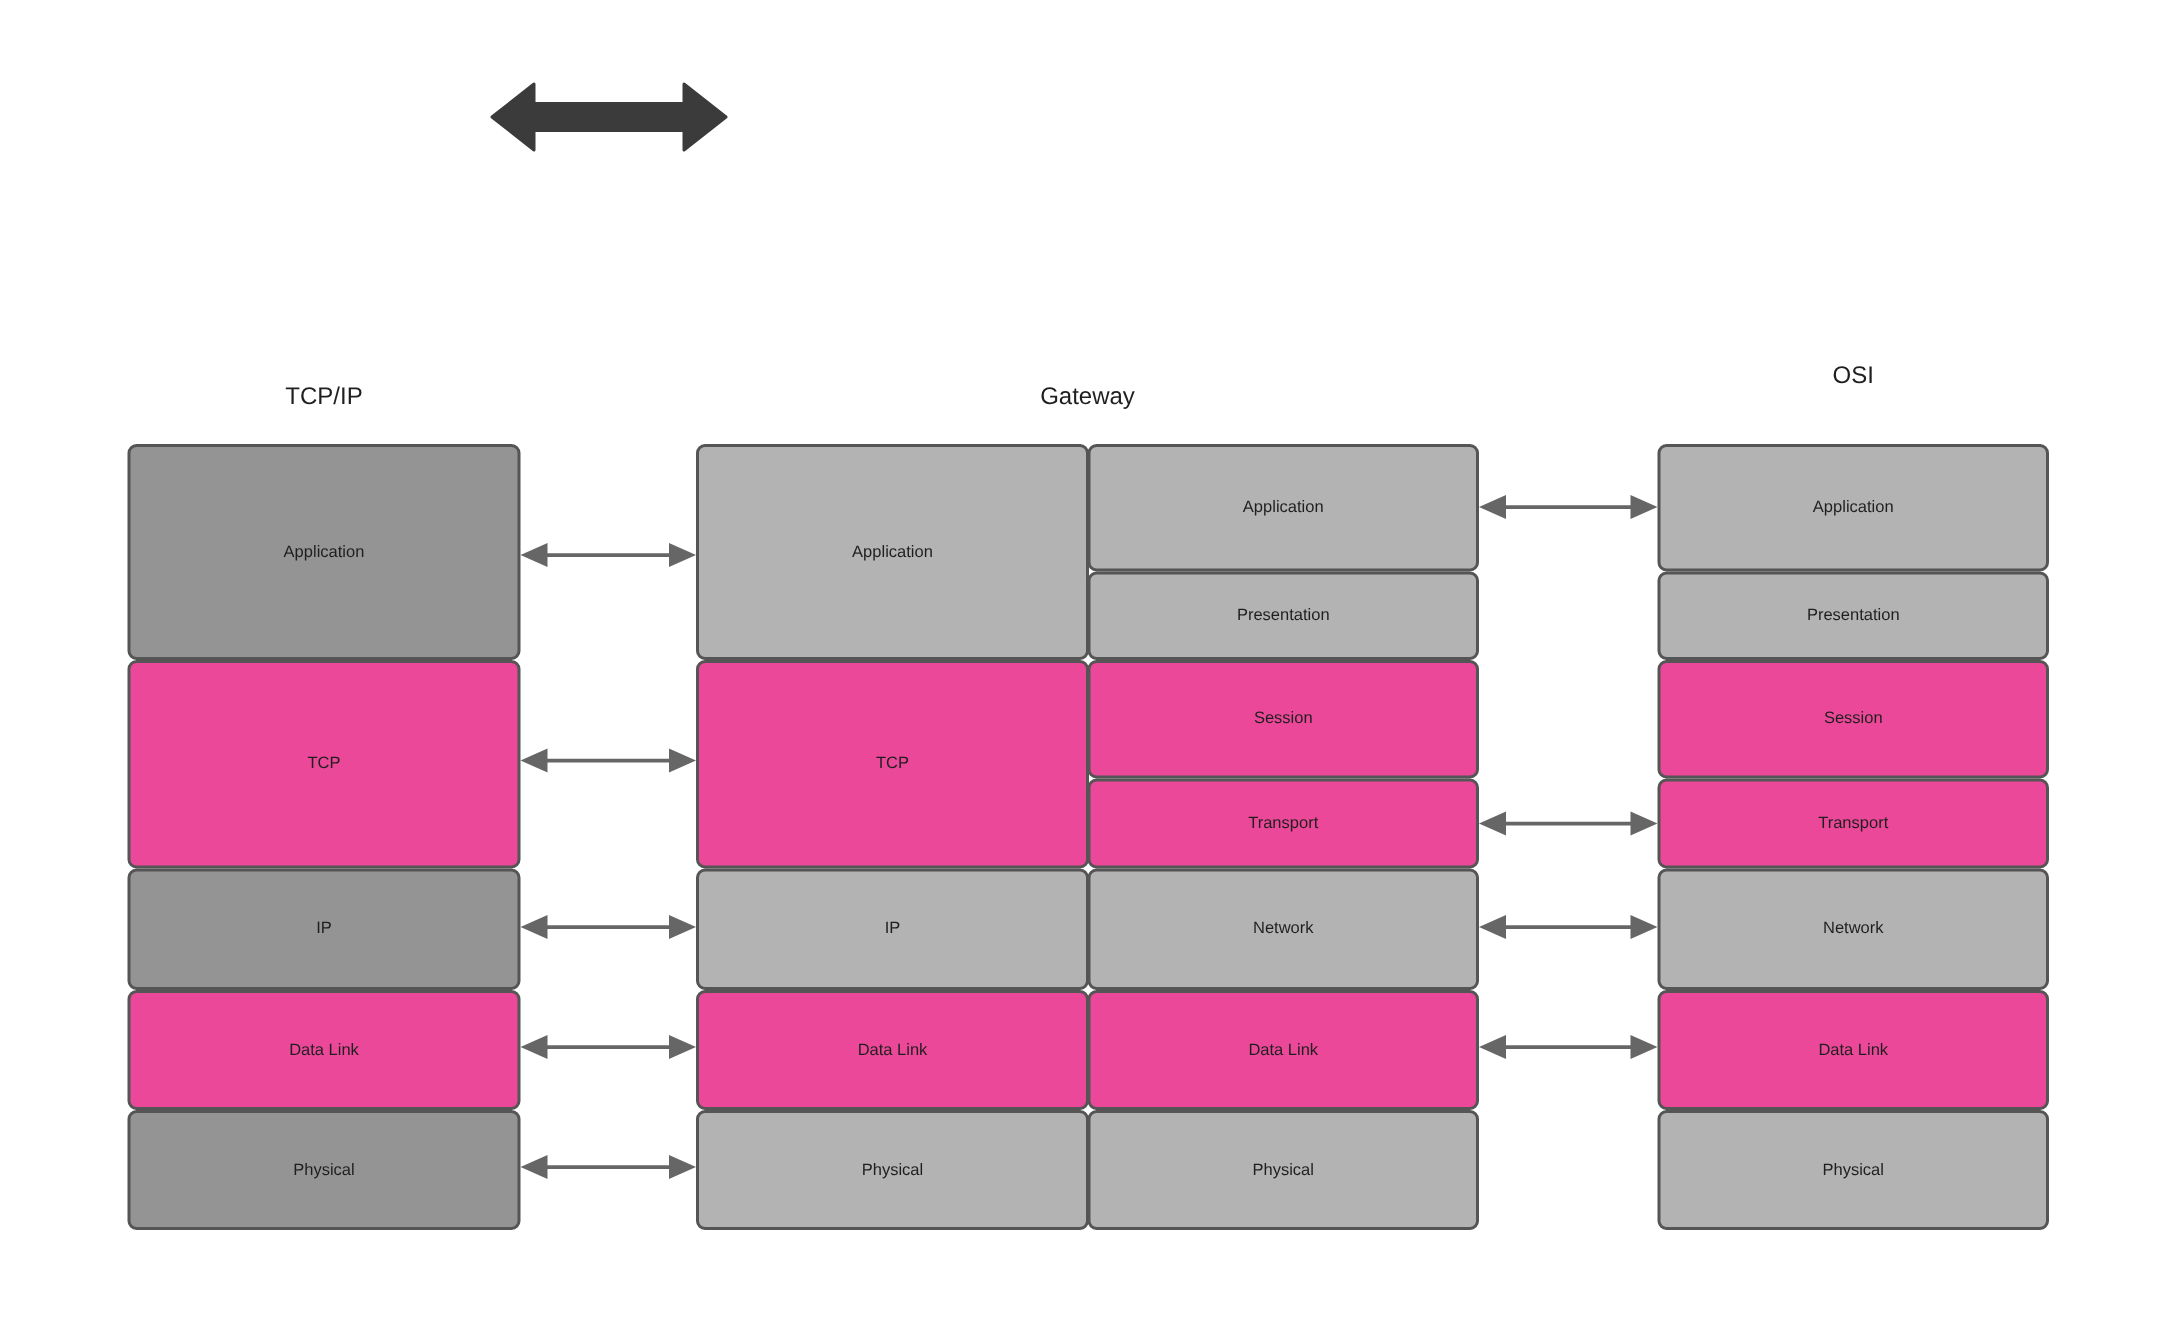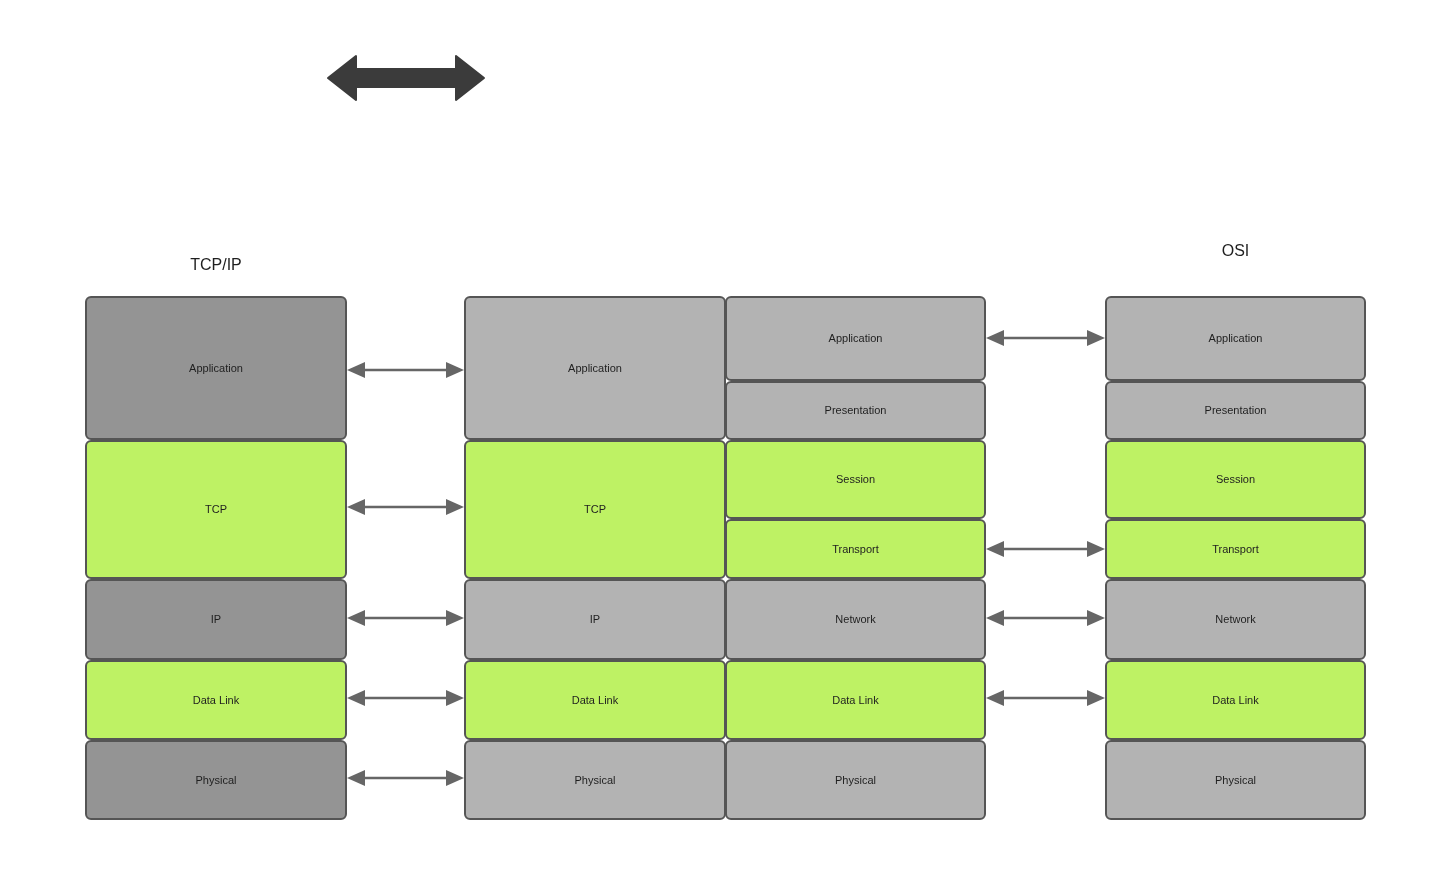--- a/index.html
+++ b/index.html
@@ -32,35 +32,36 @@
     align-items: center;
     justify-content: center;
     font-size: 11px;
     color: #1f1f1f;
     font-family: "Liberation Sans", sans-serif;
     text-align: center;
     line-height: 1.1;
   }
   .fill-dark   { background: #949494; }
   .fill-medium { background: #b3b3b3; }
-  .fill-white  { background: #bef264; }
+  .fill-white  { background: #ec4899; }
 
   .connector { position: absolute; }
   .big-arrow { position: absolute; }
 </style>
 </head>
 <body>
 
 <div id="canvas">
 
   <svg class="big-arrow" style="left:318px; top:48px;" width="176" height="60" viewBox="0 0 176 60">
     <path d="M 10 30 L 38 8 L 38 21 L 138 21 L 138 8 L 166 30 L 138 52 L 138 39 L 38 39 L 38 52 Z" fill="#3b3b3b" stroke="#3b3b3b" stroke-width="2" stroke-linejoin="round"></path>
   </svg>
 
   <div class="col-title" style="left:85px; top:256px; width:262px;">TCP/IP</div>
+  <div class="col-title" style="left:464px; top:256px; width:522px;">Gateway</div>
   <div class="col-title" style="left:1105px; top:242px; width:261px;">OSI</div>
 
   <div class="layer-box fill-dark" style="left:85px; top:296px; width:262px; height:144px;">Application</div>
   <div class="layer-box fill-white" style="left:85px; top:440px; width:262px; height:139px;">TCP</div>
   <div class="layer-box fill-dark" style="left:85px; top:579px; width:262px; height:81px;">IP</div>
   <div class="layer-box fill-white" style="left:85px; top:660px; width:262px; height:80px;">Data Link</div>
   <div class="layer-box fill-dark" style="left:85px; top:740px; width:262px; height:80px;">Physical</div>
 
   <div class="layer-box fill-medium" style="left:464px; top:296px; width:262px; height:144px;">Application</div>
   <div class="layer-box fill-white" style="left:464px; top:440px; width:262px; height:139px;">TCP</div>

